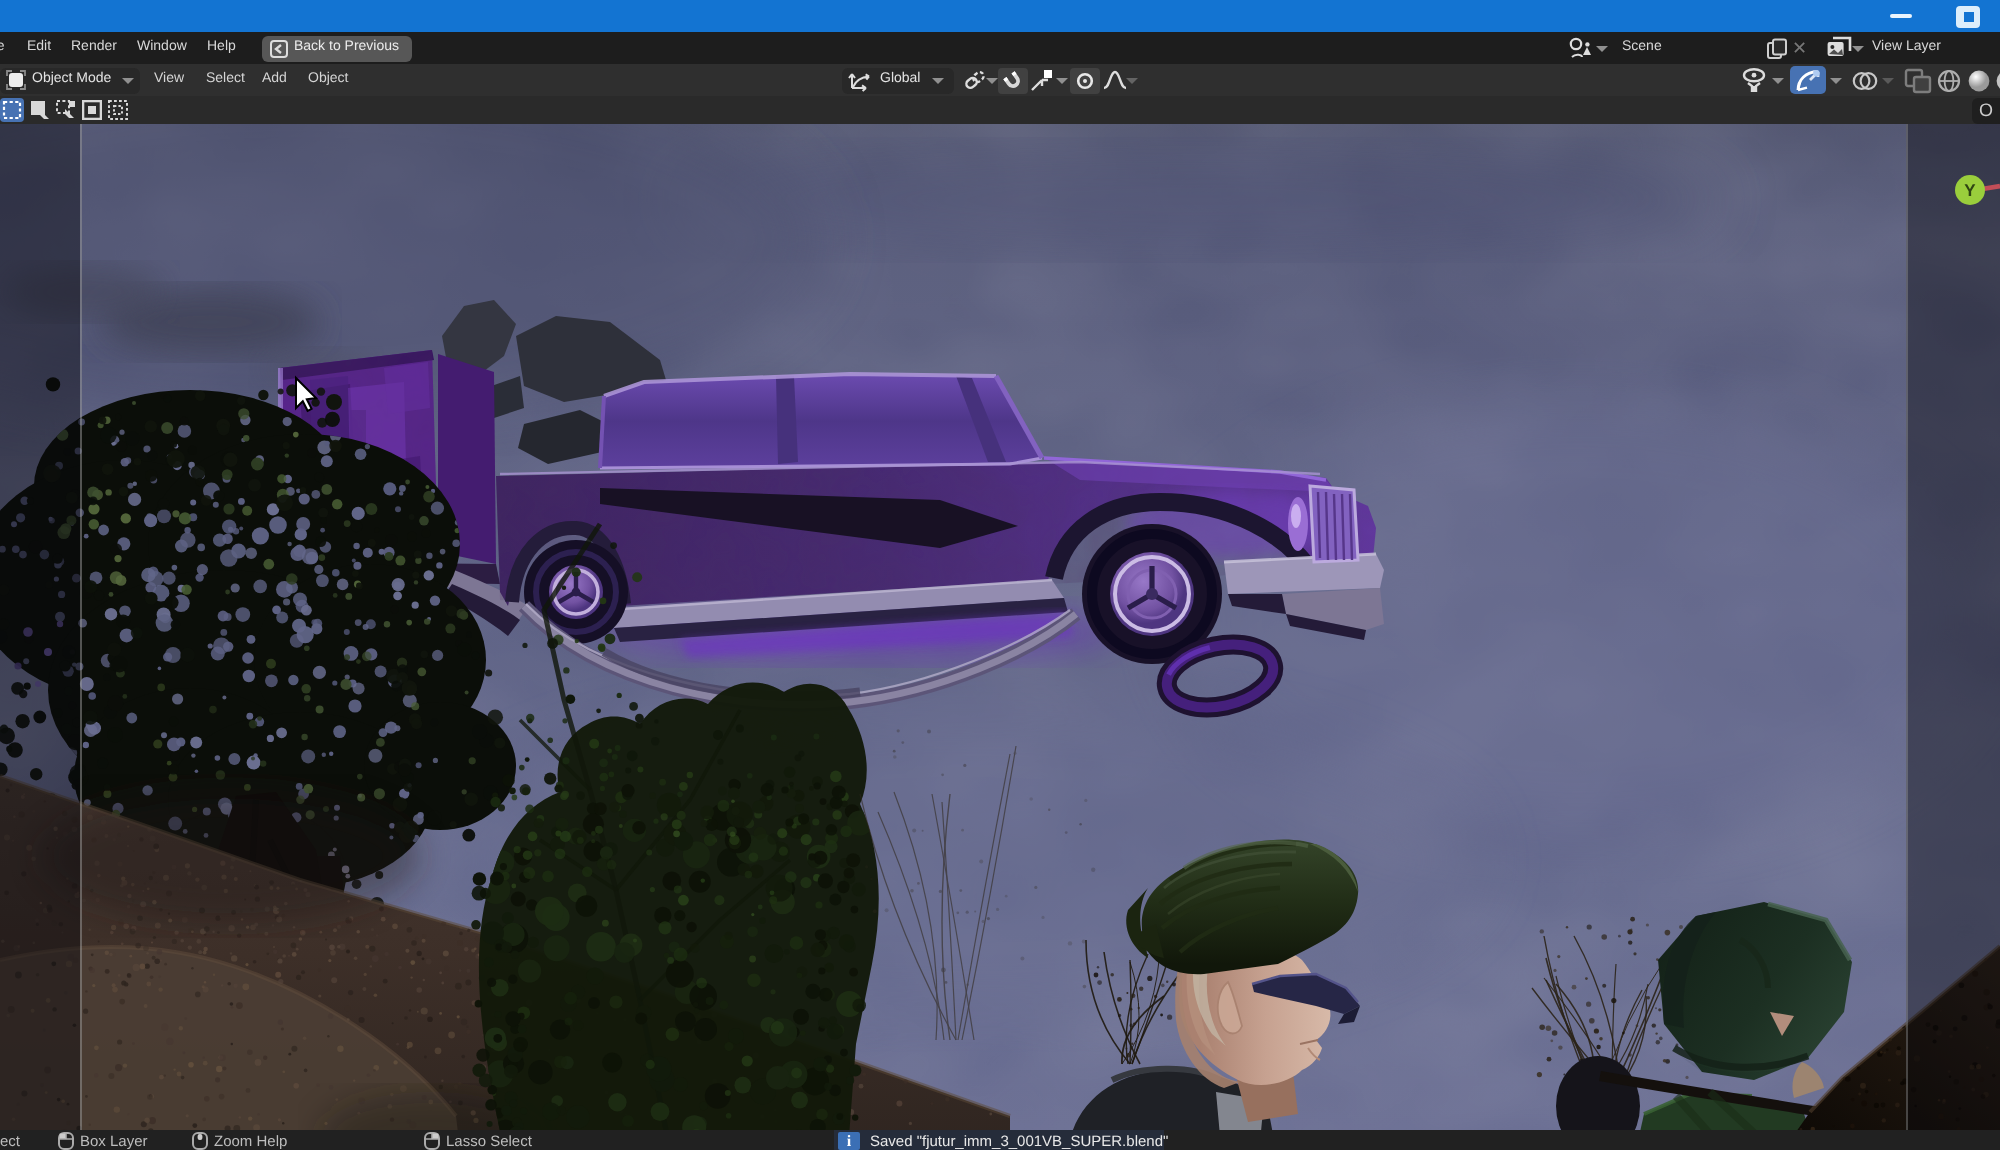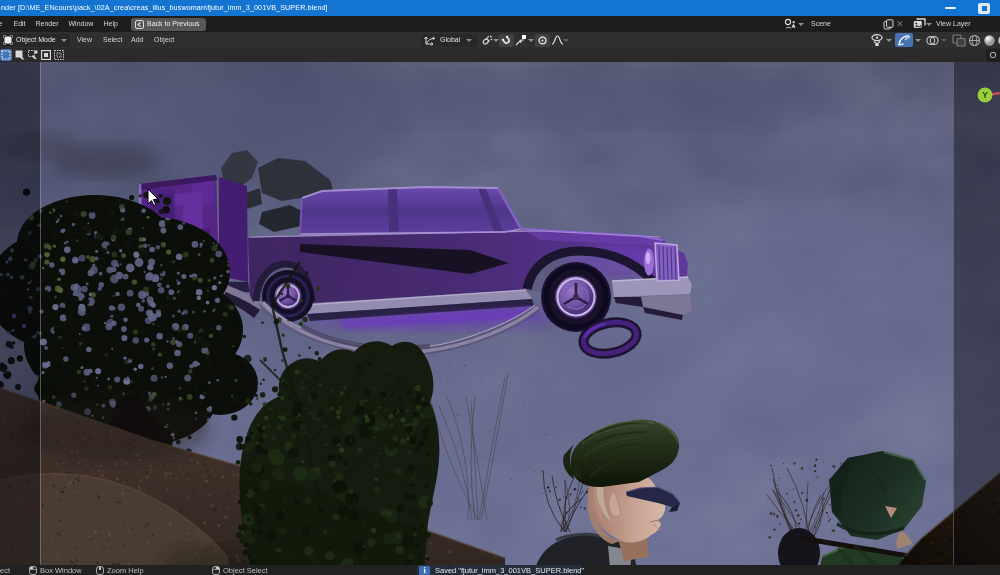--- a/index.html
+++ b/index.html
@@ -7,21 +7,20 @@
 #menubar{left:0;top:16px;width:1000px;height:16px;background:#1d1d1d;color:#d8d8d8;font-size:7px;line-height:16px}
 #vpheader{left:0;top:32px;width:1000px;height:16px;background:#2f2f2f;color:#d5d5d5;font-size:7px;line-height:16px}
 #toolbar{left:0;top:48px;width:1000px;height:14px;background:#2a2a2a}
 #statusbar{left:0;top:565px;width:1000px;height:14px;background:#212121;color:#bdbdbd;font-size:7.5px}
 .mi{position:absolute;top:0}
 .widget{position:absolute;background:#282828;border-radius:3px;height:13px;top:1.5px}
 .caret{position:absolute;width:0;height:0;border-left:3px solid transparent;border-right:3px solid transparent;border-top:3.5px solid #909090;top:6.5px}
 </style></head><body>
 
 <div class="abs" id="titlebar">
- <span style="position:absolute;left:1px;top:0">nder [D:\ME_ENcours\pack_\02A_crea\creas_illus_buswoman\fjutur_imm_3_001VB_SUPER.blend]</span>
  <span style="position:absolute;left:945px;top:7px;width:11px;height:2px;background:#eaf4fd;border-radius:1px"></span>
  <span style="position:absolute;left:978px;top:2.5px;width:12px;height:11px;background:#ddeefb;border-radius:2px"></span>
  <span style="position:absolute;left:981.5px;top:6px;width:5px;height:5px;background:#1374d2"></span>
 </div>
 
 <div class="abs" id="menubar">
  <span class="mi" style="left:-9px">File</span>
  <span class="mi" style="left:13.5px">Edit</span>
  <span class="mi" style="left:35.5px">Render</span>
  <span class="mi" style="left:68.5px">Window</span>
@@ -2543,28 +2542,28 @@
 <path d="M148,189 L148,204 L151.4,200.6 L153.8,205.4 L155.8,204.4 L153.4,199.6 L158,199 Z" fill="#fff" stroke="#000" stroke-width="1"></path>
 </svg>
 
 <div class="abs" id="statusbar">
  <span style="position:absolute;left:0px;top:0.5px">ect</span>
  <svg width="8" height="9" style="position:absolute;left:29px;top:0.5px" viewBox="0 0 8 9">
       <rect x="0.5" y="0.5" width="7" height="8" rx="2.5" fill="none" stroke="#aaa"></rect>
       <path d="M0.5,3.5 L7.5,3.5 M4,0.5 L4,3.5" stroke="#aaa" stroke-width="0.8"></path>
       <rect x="0.8" y="0.8" width="3" height="2.5" fill="#ccc"></rect>
     </svg>
- <span style="position:absolute;left:40px;top:0.5px">Box Window</span>
+ <span style="position:absolute;left:40px;top:0.5px">Box Layer</span>
  <svg width="8" height="9" style="position:absolute;left:96px;top:0.5px" viewBox="0 0 8 9">
       <rect x="0.5" y="0.5" width="7" height="8" rx="2.5" fill="none" stroke="#aaa"></rect>
       <rect x="2.8" y="1" width="2.4" height="3" rx="1" fill="#ccc"></rect>
     </svg>
  <span style="position:absolute;left:107px;top:0.5px">Zoom Help</span>
  <svg width="8" height="9" style="position:absolute;left:212px;top:0.5px" viewBox="0 0 8 9">
       <rect x="0.5" y="0.5" width="7" height="8" rx="2.5" fill="none" stroke="#aaa"></rect>
       <path d="M0.5,3.5 L7.5,3.5 M4,0.5 L4,3.5" stroke="#aaa" stroke-width="0.8"></path>
       <rect x="4.2" y="0.8" width="3" height="2.5" fill="#ccc"></rect>
     </svg>
- <span style="position:absolute;left:223px;top:0.5px">Object Select</span>
+ <span style="position:absolute;left:223px;top:0.5px">Lasso Select</span>
  <span style="position:absolute;left:417px;top:0;width:165px;height:10px;background:#252c3a"></span>
  <span style="position:absolute;left:419px;top:0.5px;width:11px;height:9px;background:#3b6fb5;border-radius:1px;color:#fff;text-align:center;font-size:8px;line-height:9px;font-weight:bold;font-family:'Liberation Serif',serif">i</span>
  <span style="position:absolute;left:435px;top:0.5px;color:#e8e8e8">Saved "fjutur_imm_3_001VB_SUPER.blend"</span>
 </div>
 
 </body></html>

